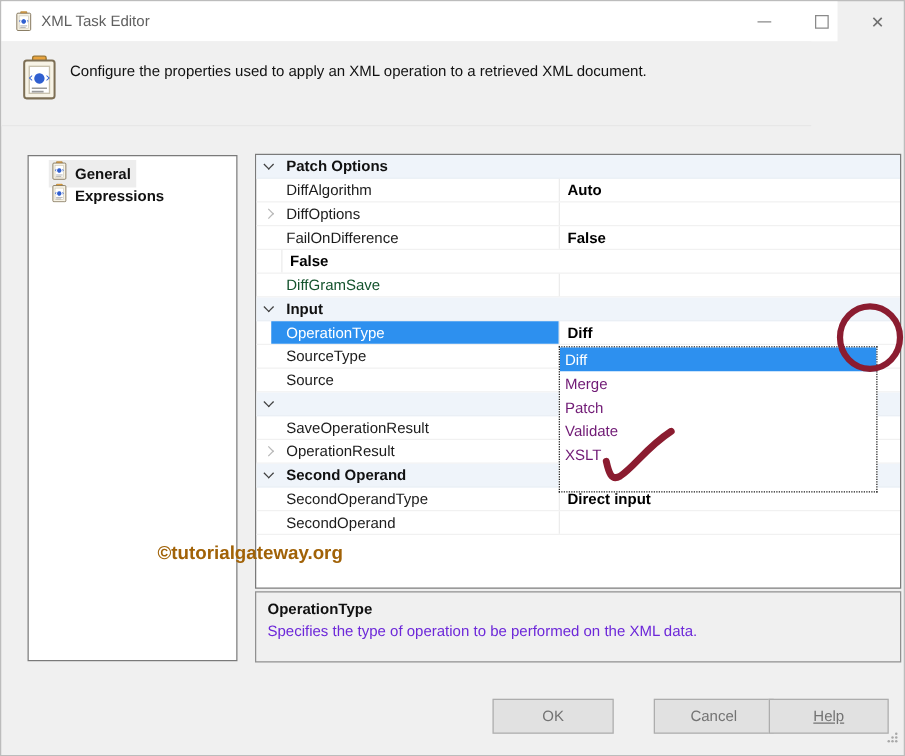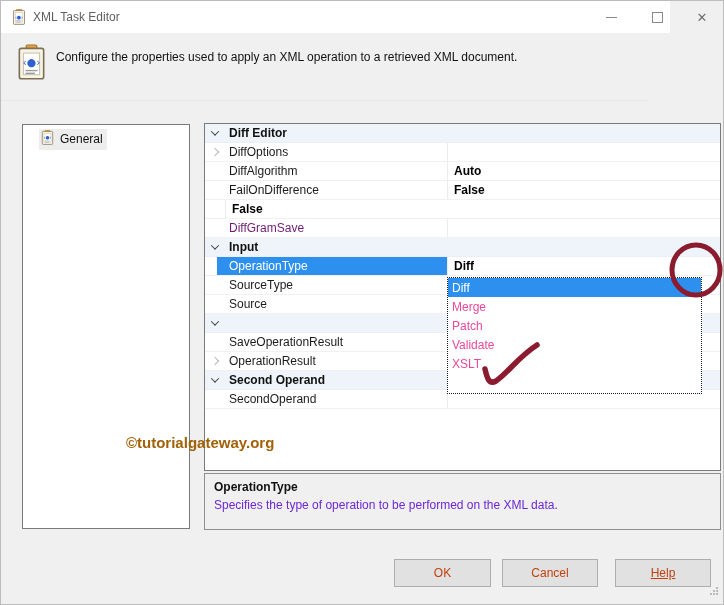--- a/index.html
+++ b/index.html
@@ -25,54 +25,54 @@
   .glyph-close{font-size:13px;color:#707070;line-height:1;}
 
   
   .header{position:absolute;left:0;top:32px;width:648px;height:68px;background:#f0f0f0;border-bottom:1px solid #e7e7e7;}
   .header .big-icon{position:absolute;left:17px;top:11px;}
   .header .desc{position:absolute;left:55px;top:17px;font-size:12px;color:#111;width:640px;}
 
   
   .sidebar{position:absolute;left:21px;top:123px;width:168px;height:405px;background:#fff;border:1px solid #7a7a7a;padding-top:5px;}
   .tree-row{height:18px;padding-left:16px;display:flex;align-items:center;}
-  .tree-inner{display:inline-flex;align-items:center;gap:5px;padding:1px 4px 1px 1px;}
+  .tree-inner{display:inline-flex;align-items:center;gap:5px;padding:1px 4px 1px 1px;font-weight:bold;}
   .tree-row.selected .tree-inner{background:#ededed;}
   .tree-label{font-size:12px;color:#111;white-space:nowrap;}
 
   
   .grid{position:absolute;left:203px;top:122px;width:517px;height:348px;background:#fff;border:1px solid #7a7a7a;overflow:hidden;}
   .pg-row{position:relative;height:19px;width:100%;display:flex;align-items:center;font-size:12px;border-bottom:1px solid #f1f1f1;}
   .pg-row .gutter{width:20px;height:100%;display:flex;align-items:center;justify-content:center;flex:0 0 20px;}
   .pg-row .label-cell{width:222px;flex:0 0 222px;height:100%;display:flex;align-items:center;padding-left:4px;color:#1b1b1b;white-space:nowrap;overflow:hidden;}
   .pg-row .value-cell{flex:1;height:100%;display:flex;align-items:center;padding-left:6px;font-weight:bold;color:#000;border-left:1px solid #ececec;white-space:nowrap;position:relative;}
   .pg-row.category{background:#eff4fa;border-bottom:1px solid #eaeff5;}
   .pg-row.category .label-cell{font-weight:bold;color:#111;}
   .pg-row.category .value-cell{border-left:none;}
-  .pg-row.disabled .label-cell{color:#701a75;}
+  .pg-row.disabled .label-cell{color:#14532d;}
   .pg-row.selected .sel-band{position:absolute;left:12px;top:0;width:230px;height:100%;background:#2d90ef;}
   .pg-row.selected .label-cell{color:#fff;position:relative;}
   .chev{display:inline-block;width:6px;height:6px;border-right:1.4px solid #404040;border-bottom:1.4px solid #404040;}
   .chev.down{transform:rotate(45deg) translate(-1px,-1px);}
   .chev.right{border-color:#b9b9b9;transform:rotate(-45deg);}
 
   
   .dropdown{position:absolute;left:446px;top:276px;width:255px;height:117px;background:#fff;border:1px dotted #1a1a1a;z-index:5;}
-  .dd-item{height:19px;display:flex;align-items:center;padding-left:4px;font-size:12px;color:#ec4899;white-space:nowrap;}
+  .dd-item{height:19px;display:flex;align-items:center;padding-left:4px;font-size:12px;color:#701a75;white-space:nowrap;}
   .dd-item.selected{background:#2d90ef;color:#fff;}
 
   
   .help-panel{position:absolute;left:203px;top:472px;width:517px;height:57px;background:#f0f0f0;border:1px solid #909090;padding:6px 9px;}
   .help-title{font-size:12px;font-weight:bold;color:#111;margin-bottom:4px;}
   .help-desc{font-size:12px;color:#6d28d9;}
 
   
-  .btn{position:absolute;top:558px;height:28px;background:#e1e1e1;border:1px solid #adadad;font-size:12px;color:#c2410c;display:flex;align-items:center;justify-content:center;font-family:inherit;}
+  .btn{position:absolute;top:558px;height:28px;background:#e1e1e1;border:1px solid #adadad;font-size:12px;color:#737373;display:flex;align-items:center;justify-content:center;font-family:inherit;}
   .btn.ok{left:393px;width:97px;}
-  .btn.cancel{left:501px;width:96px;}
+  .btn.cancel{left:522px;width:96px;}
   .btn.help{left:614px;width:96px;text-decoration:underline;}
 
   
   .watermark{position:absolute;left:125px;top:433px;font-size:15px;font-weight:bold;color:#a16207;z-index:6;letter-spacing:0px;}
   .annot{position:absolute;left:0;top:0;width:724px;height:605px;pointer-events:none;z-index:9;}
   .grip{position:absolute;right:4px;bottom:4px;}
 </style>
 </head>
 <body>
 
@@ -118,43 +118,51 @@
 
 <div class="sidebar" id="sidebar">
     <div class="tree-row selected">
       <span class="tree-inner">
         <span><svg width="15" height="15" viewBox="0 0 20 26">
             <use href="#clipboard"></use>
           </svg></span>
         <span class="tree-label">General</span>
       </span>
     </div>
+    <div class="tree-row">
+      <span class="tree-inner">
+        <span><svg width="15" height="15" viewBox="0 0 20 26">
+            <use href="#clipboard"></use>
+          </svg></span>
+        <span class="tree-label">Expressions</span>
+      </span>
+    </div>
   </div>
 
 <div class="grid" id="grid">
     <div class="pg-row category">
       <span class="gutter">
         <span class="chev down"></span>
       </span>
-      <span class="label-cell">Diff Editor</span>
-      <span class="value-cell"></span>
+      <span class="label-cell">Patch Options</span>
+      <span class="value-cell"></span>
+    </div>
+    <div class="pg-row item">
+      <span class="gutter"></span>
+      <span class="label-cell">DiffAlgorithm</span>
+      <span class="value-cell">
+        <span>Auto</span>
+      </span>
     </div>
     <div class="pg-row item">
       <span class="gutter">
         <span class="chev right"></span>
       </span>
       <span class="label-cell">DiffOptions</span>
       <span class="value-cell"></span>
-    </div>
-    <div class="pg-row item">
-      <span class="gutter"></span>
-      <span class="label-cell">DiffAlgorithm</span>
-      <span class="value-cell">
-        <span>Auto</span>
-      </span>
     </div>
     <div class="pg-row item">
       <span class="gutter"></span>
       <span class="label-cell">FailOnDifference</span>
       <span class="value-cell">
         <span>False</span>
       </span>
     </div>
     <div class="pg-row item">
       <span class="gutter"></span>
@@ -209,20 +217,27 @@
       </span>
       <span class="label-cell">OperationResult</span>
       <span class="value-cell"></span>
     </div>
     <div class="pg-row category">
       <span class="gutter">
         <span class="chev down"></span>
       </span>
       <span class="label-cell">Second Operand</span>
       <span class="value-cell"></span>
+    </div>
+    <div class="pg-row item">
+      <span class="gutter"></span>
+      <span class="label-cell">SecondOperandType</span>
+      <span class="value-cell">
+        <span>Direct input</span>
+      </span>
     </div>
     <div class="pg-row item">
       <span class="gutter"></span>
       <span class="label-cell">SecondOperand</span>
       <span class="value-cell"></span>
     </div>
   </div>
 
 <div class="dropdown" id="dropdown">
     <div class="dd-item selected">Diff</div>

